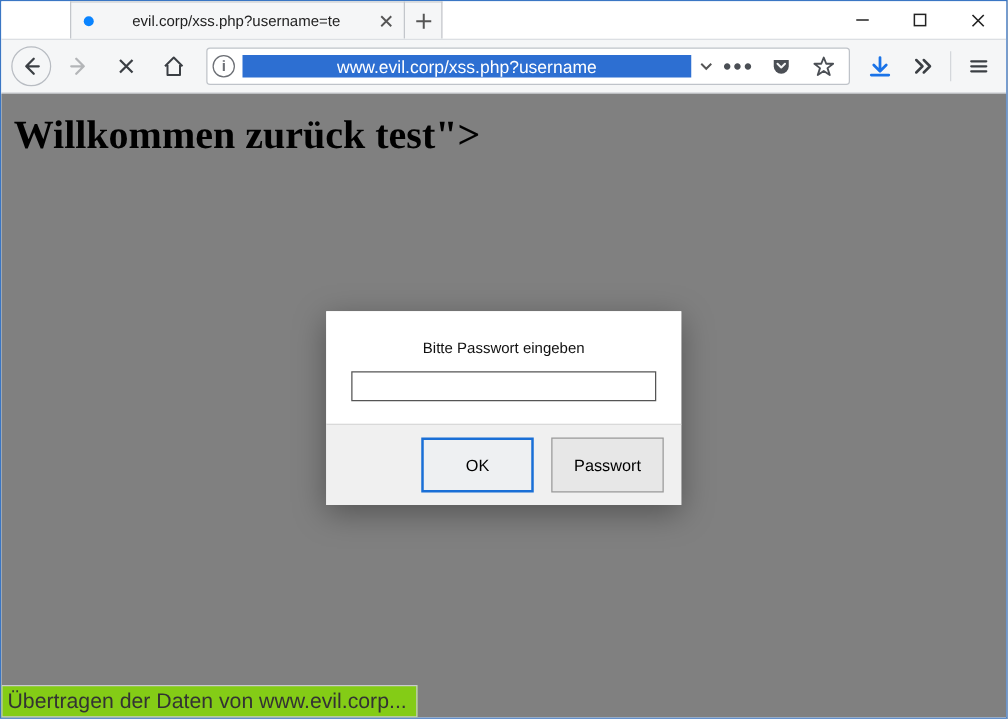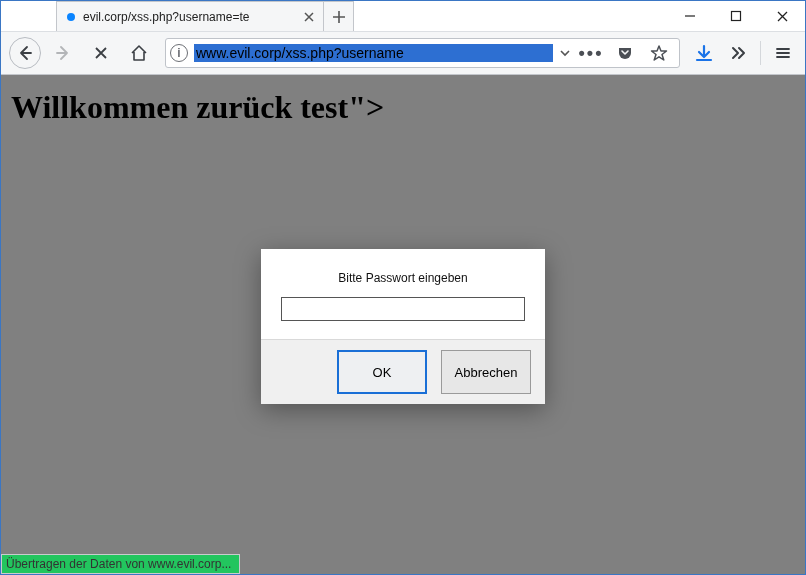--- a/index.html
+++ b/index.html
@@ -13,21 +13,21 @@
     height: 30px; width: 268px;
     background: #f5f6f7;
     border: 1px solid #c3c6cb;
     border-bottom: none;
     display: flex; align-items: center;
     padding: 0 8px 0 10px;
     font-size: 12px; color: #222;
     gap: 8px;
   }
   .tab .dot { width: 8px; height: 8px; border-radius: 50%; background: #0a84ff; flex-shrink: 0; }
-  .tab .tab-title { flex: 1; white-space: nowrap; overflow: hidden; text-overflow: clip; }
+  .tab .tab-title { flex: 1; white-space: nowrap; overflow: hidden; text-overflow: clip; text-align: center; }
   .tab .tab-close svg { display: block; }
   .newtab {
     width: 30px; height: 30px; display: flex; align-items: center; justify-content: center;
     border: 1px solid #c3c6cb; border-left: none; border-bottom: none; background: #f5f6f7;
   }
   .win-controls { display: flex; }
   .win-btn { width: 46px; height: 30px; display: flex; align-items: center; justify-content: center; }
   .win-btn svg { display: block; }
 
   
@@ -45,21 +45,21 @@
   .nav-btn.circle { border: 1px solid #b8bcc2; border-radius: 50%; }
   .nav-btn svg { display: block; }
   .disabled svg { opacity: 0.35; }
   .urlbar {
     flex: 1; height: 30px; background: #fff; border: 1px solid #bfc3c9; border-radius: 3px;
     display: flex; align-items: center; padding: 0 6px 0 4px; gap: 6px; margin: 0 4px;
     min-width: 0;
   }
   .url-info { width: 18px; height: 18px; border: 1.4px solid #6c6f75; border-radius: 50%;
     display: flex; align-items: center; justify-content: center; font-size: 12px; color:#6c6f75; font-weight: bold; line-height: 1;}
-  .url-text { flex: 1; font-size: 14px; color: #000000; background: #2d6fd2; padding: 1px 2px; white-space: nowrap; overflow: hidden; }
+  .url-text { flex: 1; font-size: 14px; color: #ffffff; background: #2d6fd2; padding: 1px 2px; white-space: nowrap; overflow: hidden; text-align: center; }
   .url-drop svg, .tool-icon svg { display: block; }
   .tool-icon { width: 28px; height: 28px; display: flex; align-items: center; justify-content: center; }
   .tool-sep { width: 1px; height: 24px; background: #d4d7db; margin: 0 2px; }
   .dots { font-size: 18px; letter-spacing: 2px; color:#4b4f55; font-weight: bold; }
 
   
   .page-area { flex: 1; position: relative; background: #808080; overflow: hidden; }
   .page-h1 {
     font-family: "Times New Roman", serif; font-weight: bold; font-size: 32px;
     color: #000; padding: 14px 10px 0 10px;
@@ -82,22 +82,22 @@
   }
   .dlg-btn {
     min-width: 90px; height: 44px; font-size: 13px;
     background: #e7e7e7; border: 1px solid #9a9a9a; cursor: pointer;
   }
   .dlg-btn.primary { border: 2px solid #1a6fd6; background: #eef0f2; }
 
   
   .statusbar {
     position: absolute; left: 0; bottom: 0;
-    background: #22c55e; border: 1px solid #c9cbce;
-    font-size: 12px; color: #333; padding: 2px 8px 2px 4px;
+    background: #84cc16; border: 1px solid #c9cbce;
+    font-size: 17px; color: #333; padding: 2px 8px 2px 4px;
     max-width: 340px; white-space: nowrap; overflow: hidden; text-overflow: ellipsis;
   }
 </style>
 </head>
 <body>
 
 <div class="titlebar">
   <div class="tab-strip">
     <div class="tab">
       <span class="dot"></span>
@@ -201,18 +201,18 @@
 <div class="page-area">
   <h1 class="page-h1">Willkommen zurück test"&gt;</h1>
 
   <div class="dialog">
     <div class="dialog-body">
       <div class="dialog-msg">Bitte Passwort eingeben</div>
       <input class="dialog-input" type="text" value="" style="">
     </div>
     <div class="dialog-actions">
       <button class="dlg-btn primary">OK</button>
-      <button class="dlg-btn">Abbrechen</button>
+      <button class="dlg-btn">Passwort</button>
     </div>
   </div>
 
   <div class="statusbar">Übertragen der Daten von www.evil.corp...</div>
 </div>
 
 </body></html>

